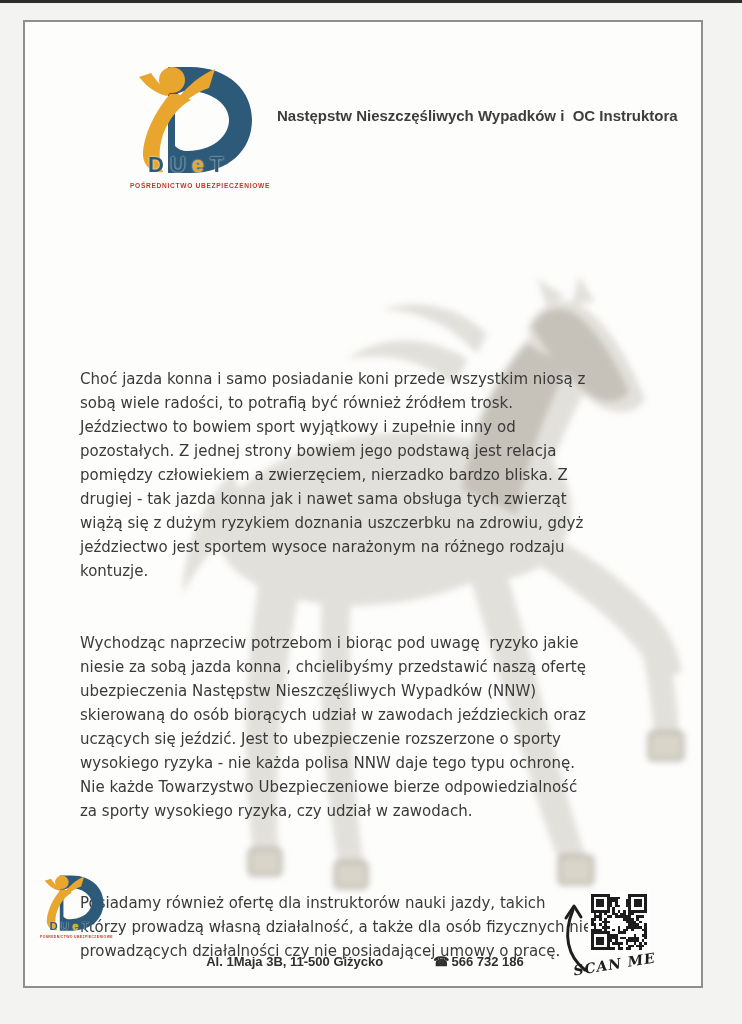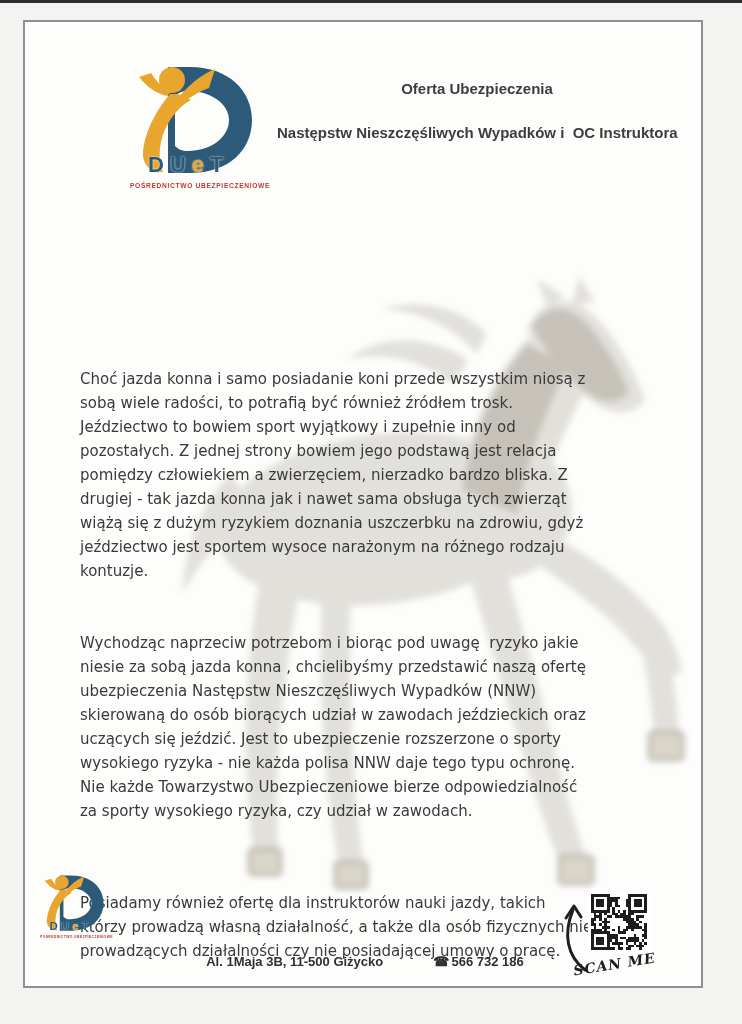--- a/index.html
+++ b/index.html
@@ -67,21 +67,20 @@
         <circle cx="44" cy="16" r="13" fill="#e8a62e"></circle>
         <path fill="#e8a62e" d="M42 30 C30 44 17 66 15 88 C14 100 23 110 35 108 C29 94 31 74 41 58 C47 48 55 40 63 36 L50 30 Z"></path>
         <path fill="#e8a62e" d="M50 34 C60 22 72 11 87 5 L81 24 C70 28 60 34 54 41 Z"></path>
         <path fill="#e8a62e" d="M39 32 C29 30 19 23 11 13 L23 9 C29 18 35 24 43 28 Z"></path>
       </svg>
       <div class="wordmark"><span>DU</span><span class="e">e</span><span>T</span></div>
       <div class="tagline">POŚREDNICTWO UBEZPIECZENIOWE</div>
     </div>
 
     <div class="doc-titles">
-      <div class="t1">Oferta Ubezpieczenia</div>
       <div class="t2">Następstw Nieszczęśliwych Wypadków i  OC Instruktora</div>
     </div>
 
     <svg class="horse-wm" viewBox="0 0 552 640">
       <defs>
           <filter id="soft" x="-10%" y="-10%" width="120%" height="120%">
             <feGaussianBlur stdDeviation="3"></feGaussianBlur>
           </filter>
         </defs>
       <g filter="url(#soft)">

